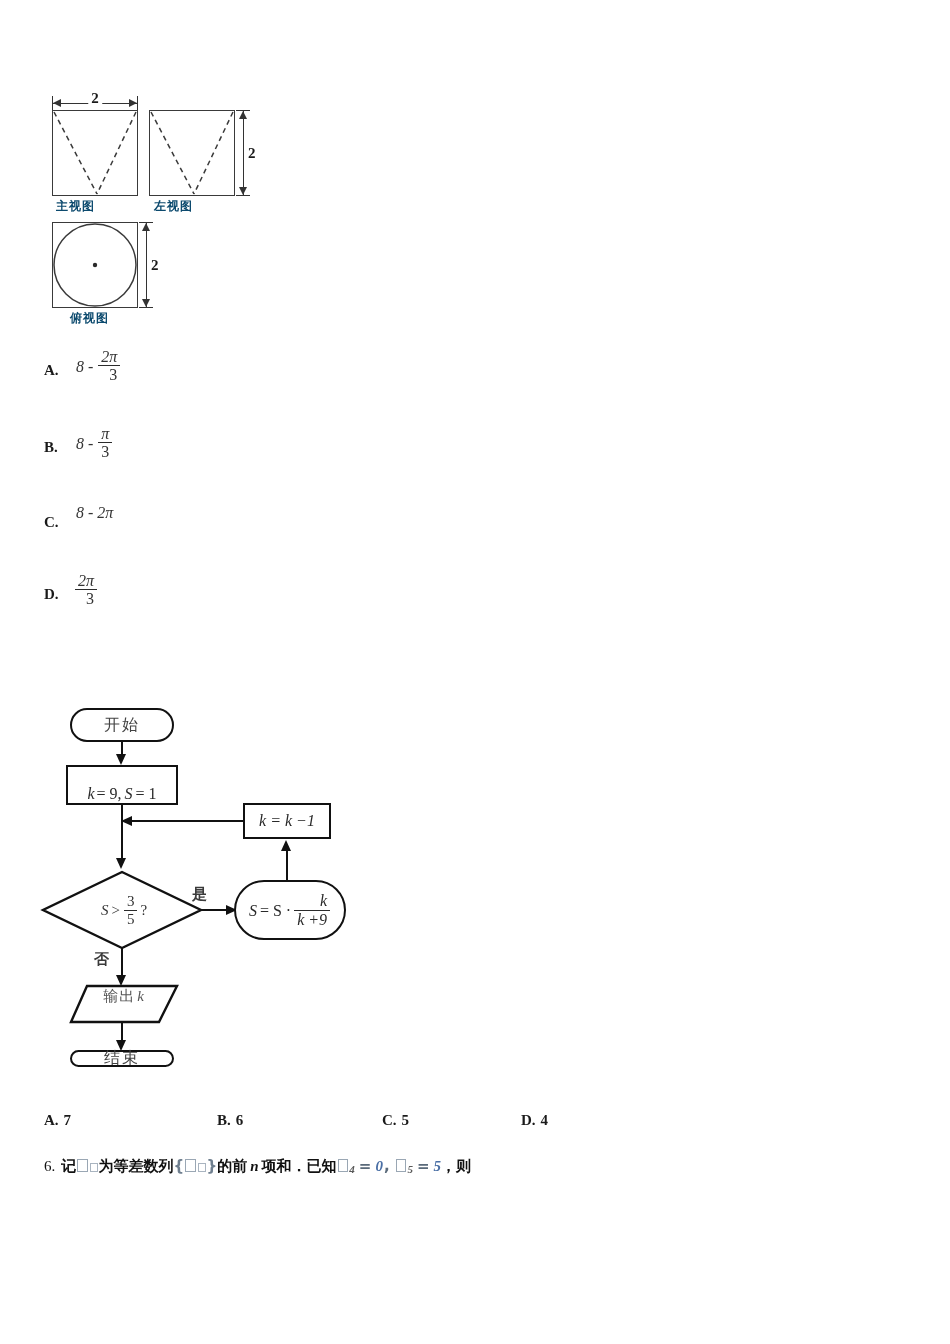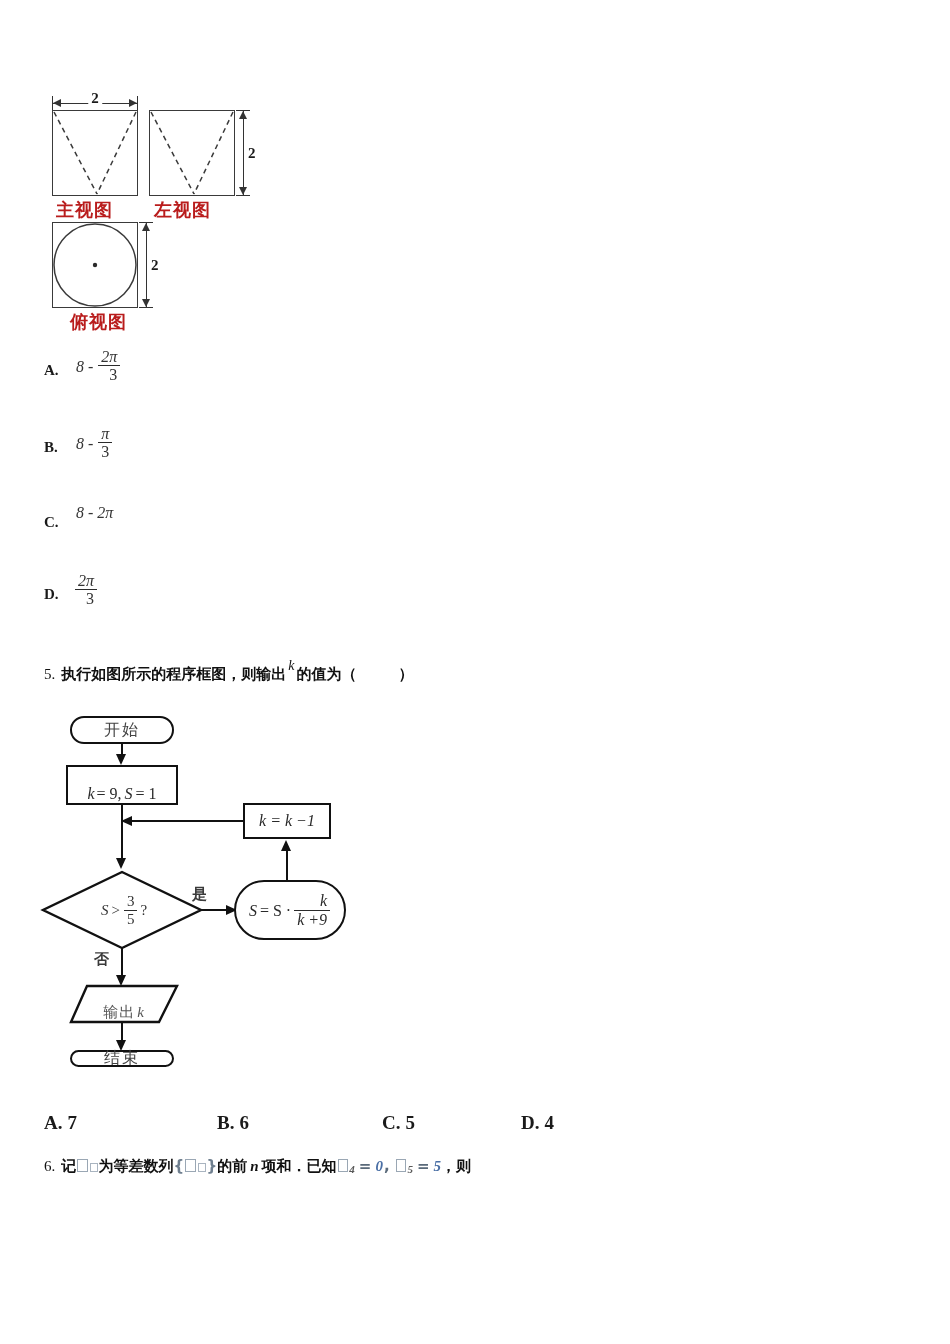--- a/index.html
+++ b/index.html
@@ -46,23 +46,23 @@
   #three-view { position: absolute; left: 44px; top: 92px; width: 270px; height: 232px; }
   .tv-square {
     position: absolute;
     border: 1.4px solid #3a3a3a;
     background: #fff;
     box-sizing: border-box;
   }
   .tv-caption {
     position: absolute;
     font-family: "DejaVu Sans", sans-serif;
-    font-size: 18px;
+    font-size: 12px;
     font-weight: 700;
-    color: #b91c1c;
+    color: #0c4a6e;
     letter-spacing: 1px;
     white-space: nowrap;
   }
   .dim-h {
     position: absolute;
     height: 14px;
   }
   .dim-h .line {
     position: absolute;
     left: 0; right: 0; top: 7px;
@@ -223,21 +223,21 @@
   .fc-arrow.down { border-left: 5.5px solid transparent; border-right: 5.5px solid transparent; border-top: 11px solid #111; }
   .fc-arrow.up   { border-left: 5.5px solid transparent; border-right: 5.5px solid transparent; border-bottom: 11px solid #111; }
   .fc-arrow.left { border-top: 5.5px solid transparent; border-bottom: 5.5px solid transparent; border-right: 11px solid #111; }
   .fc-arrow.right{ border-top: 5.5px solid transparent; border-bottom: 5.5px solid transparent; border-left: 11px solid #111; }
 
   
   .ans-row { position: absolute; }
   .ans-item {
     position: absolute;
     font-family: "Liberation Serif", serif;
-    font-size: 19px;
+    font-size: 15px;
     font-weight: 700;
     white-space: nowrap;
   }
   .ans-item .val { font-weight: 700; padding-left: 5px; }
 </style>
 </head>
 <body>
 
 <div class="page">
 
@@ -308,27 +308,24 @@
     <span class="opt-body mi" style="top:2px;">8 - 2π</span>
   </div>
 
   <div class="opt-row" style="left:44px; top:558px;">
     <span class="opt-letter" style="top:28px;">D.</span>
     <span class="opt-body" style="left:30px; top:14px;">
       <span class="frac"><span class="num mi">2π</span><span class="den">3</span></span>
     </span>
   </div>
 
-  <div class="qtext" style="left:44px; top:658px;">
-    <span class="qnum">5.</span><span style="padding-left:6px;">执行如图所示的程序框图，则输出</span><span class="sup-k">k</span><span>的值为（</span><span style="padding-left:42px;">）</span>
-  </div>
 
   <div id="flowchart">
 
-    <div class="fc-node fc-term" style="left:30px; top:16px; width:104px; height:28px;text-align:center;">
+    <div class="fc-node fc-term" style="left:30px; top:8px; width:104px; height:34px;text-align:center;">
       <span>开始</span>
     </div>
 
     <div class="fc-line" style="left:80.5px; top:42px; width:2.5px; height:14px;"></div>
     <div class="fc-arrow down" style="left:76px; top:54px;"></div>
 
     <div class="fc-node fc-proc" style="left:26px; top:65px; width:112px; height:40px;align-items:flex-end;">
       <span>
         <span class="mi">k</span><span style="padding:0 3px 0 2px;">= 9,</span><span class="mi">S</span><span style="padding-left:3px;">= 1</span>
       </span>
@@ -372,21 +369,21 @@
     <div class="fc-arrow up" style="left:241px; top:140px;"></div>
 
     <div class="fc-branch" style="left:54px; top:250px;">否</div>
 
     <div class="fc-line" style="left:80.5px; top:248px; width:2.5px; height:33px;"></div>
     <div class="fc-arrow down" style="left:76px; top:275px;"></div>
 
     <svg style="position:absolute; left:29px; top:284px;" width="110" height="40">
       <polygon points="18,2 108,2 90,38 2,38" fill="#ffffff" stroke="#111" stroke-width="2.4"></polygon>
     </svg>
-    <div class="fc-io" style="position:absolute; left:29px; top:300px; width:110px; height:24px; display:flex; align-items:center; justify-content:center;">
+    <div class="fc-io" style="position:absolute; left:29px; top:284px; width:110px; height:24px; display:flex; align-items:center; justify-content:center;">
       <span>输出</span>
         <span class="mi" style="padding-left:2px; font-family:'Liberation Serif',serif;">k</span>
     </div>
 
     <div class="fc-line" style="left:80.5px; top:323px; width:2.5px; height:22px;"></div>
     <div class="fc-arrow down" style="left:76px; top:340px;"></div>
 
     <div class="fc-node fc-term" style="left:30px; top:350px; width:104px; height:17px;">
       <span>结束</span>
     </div>

